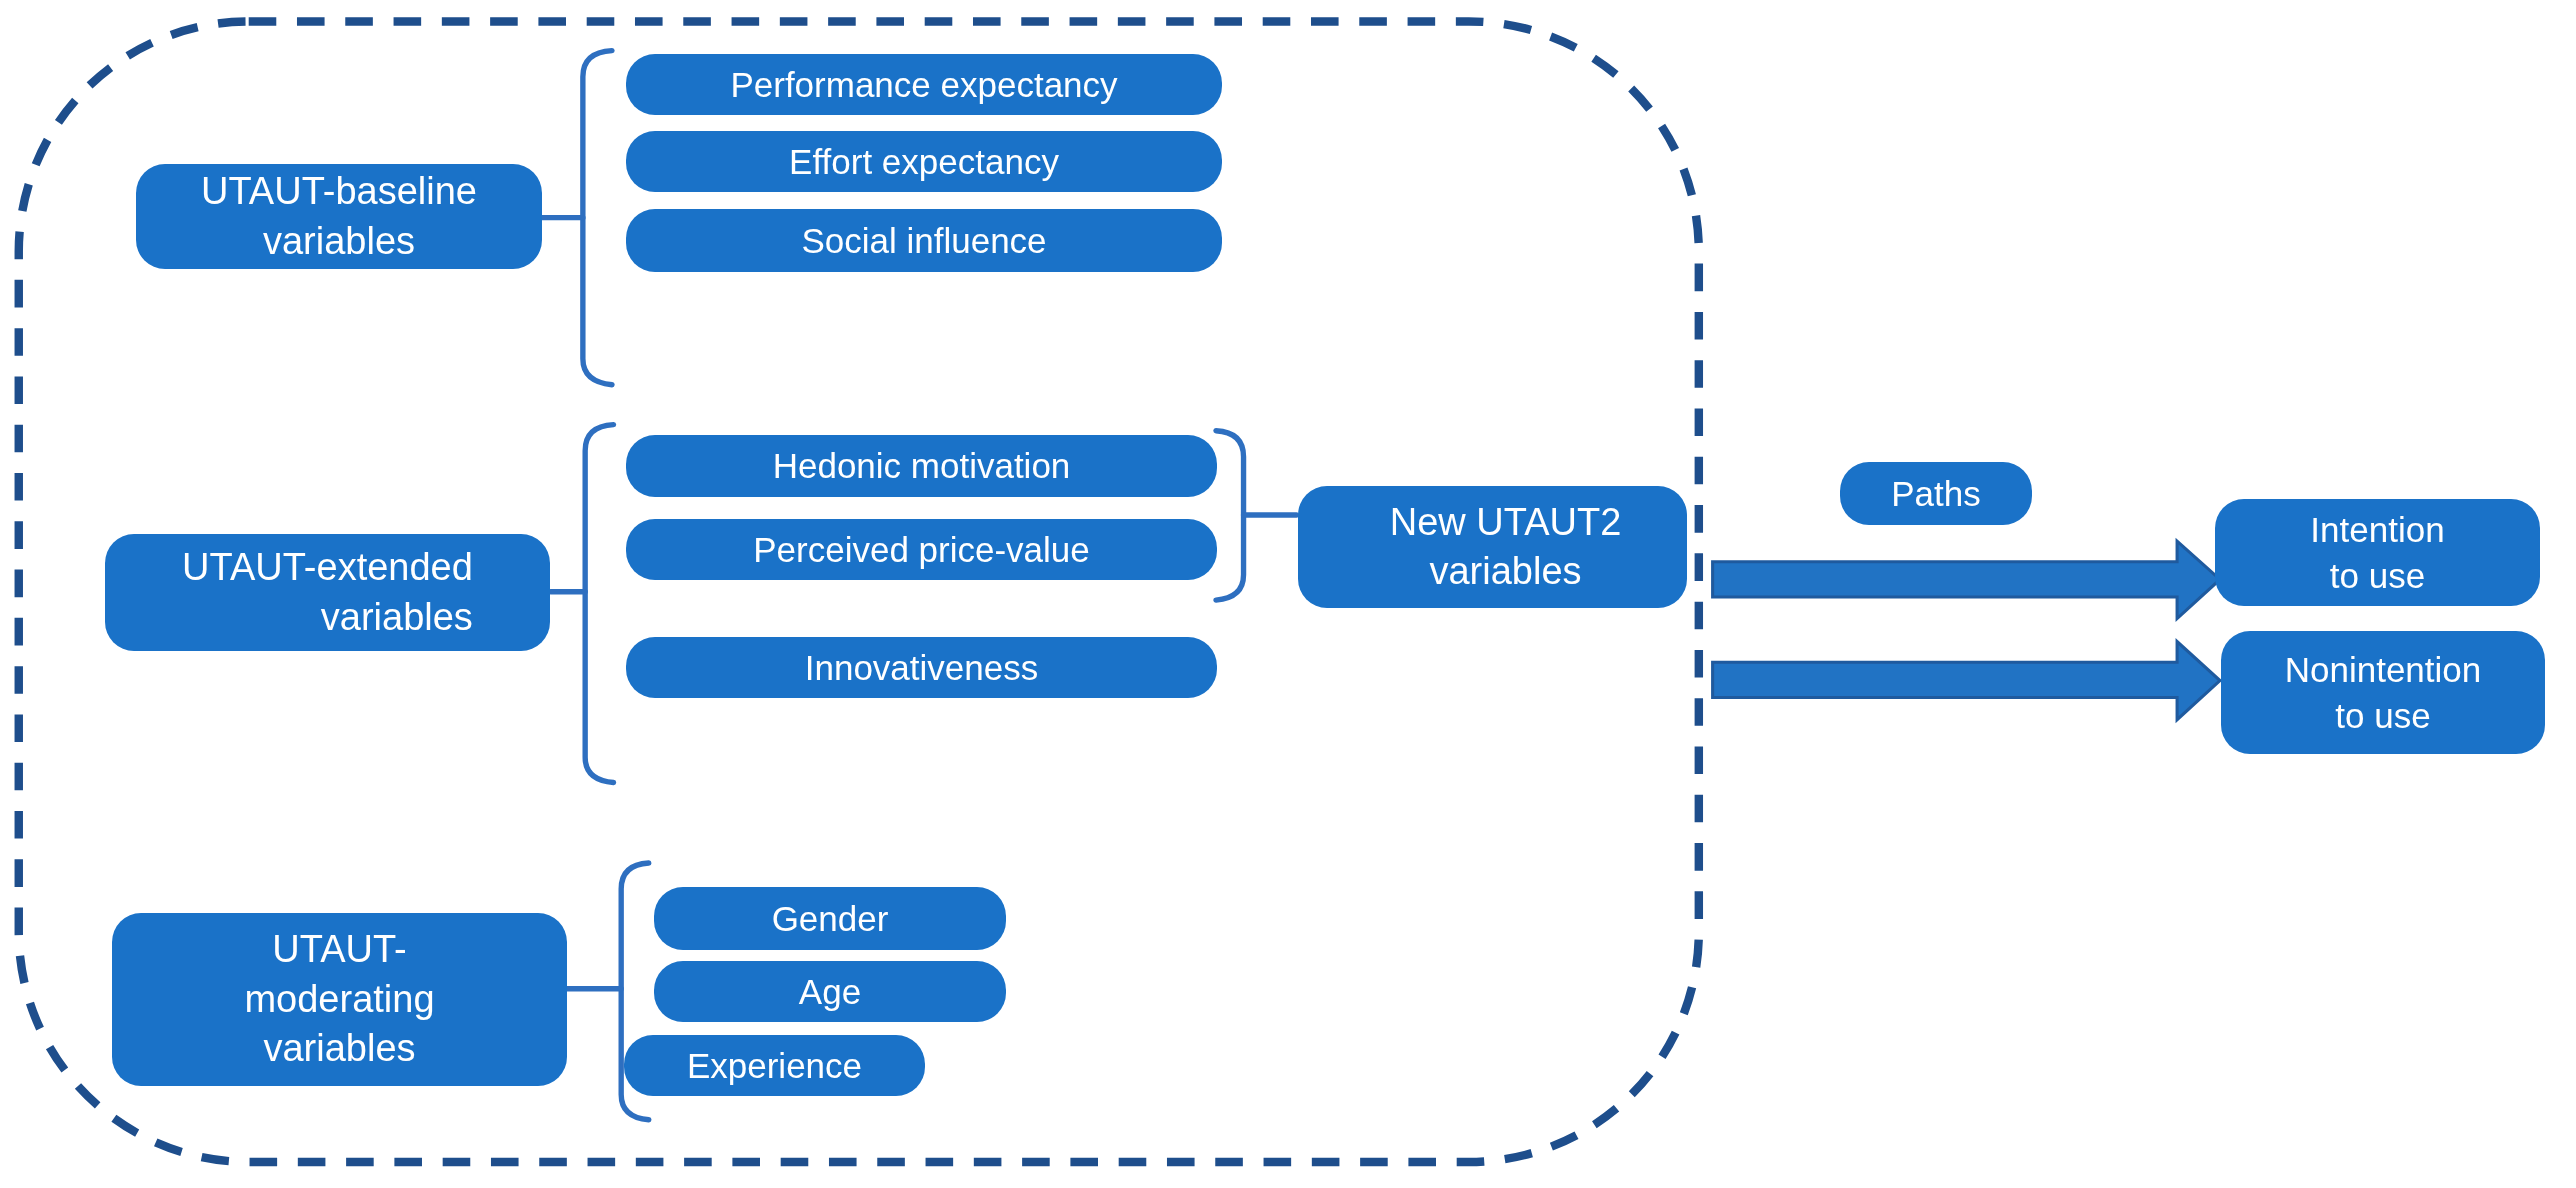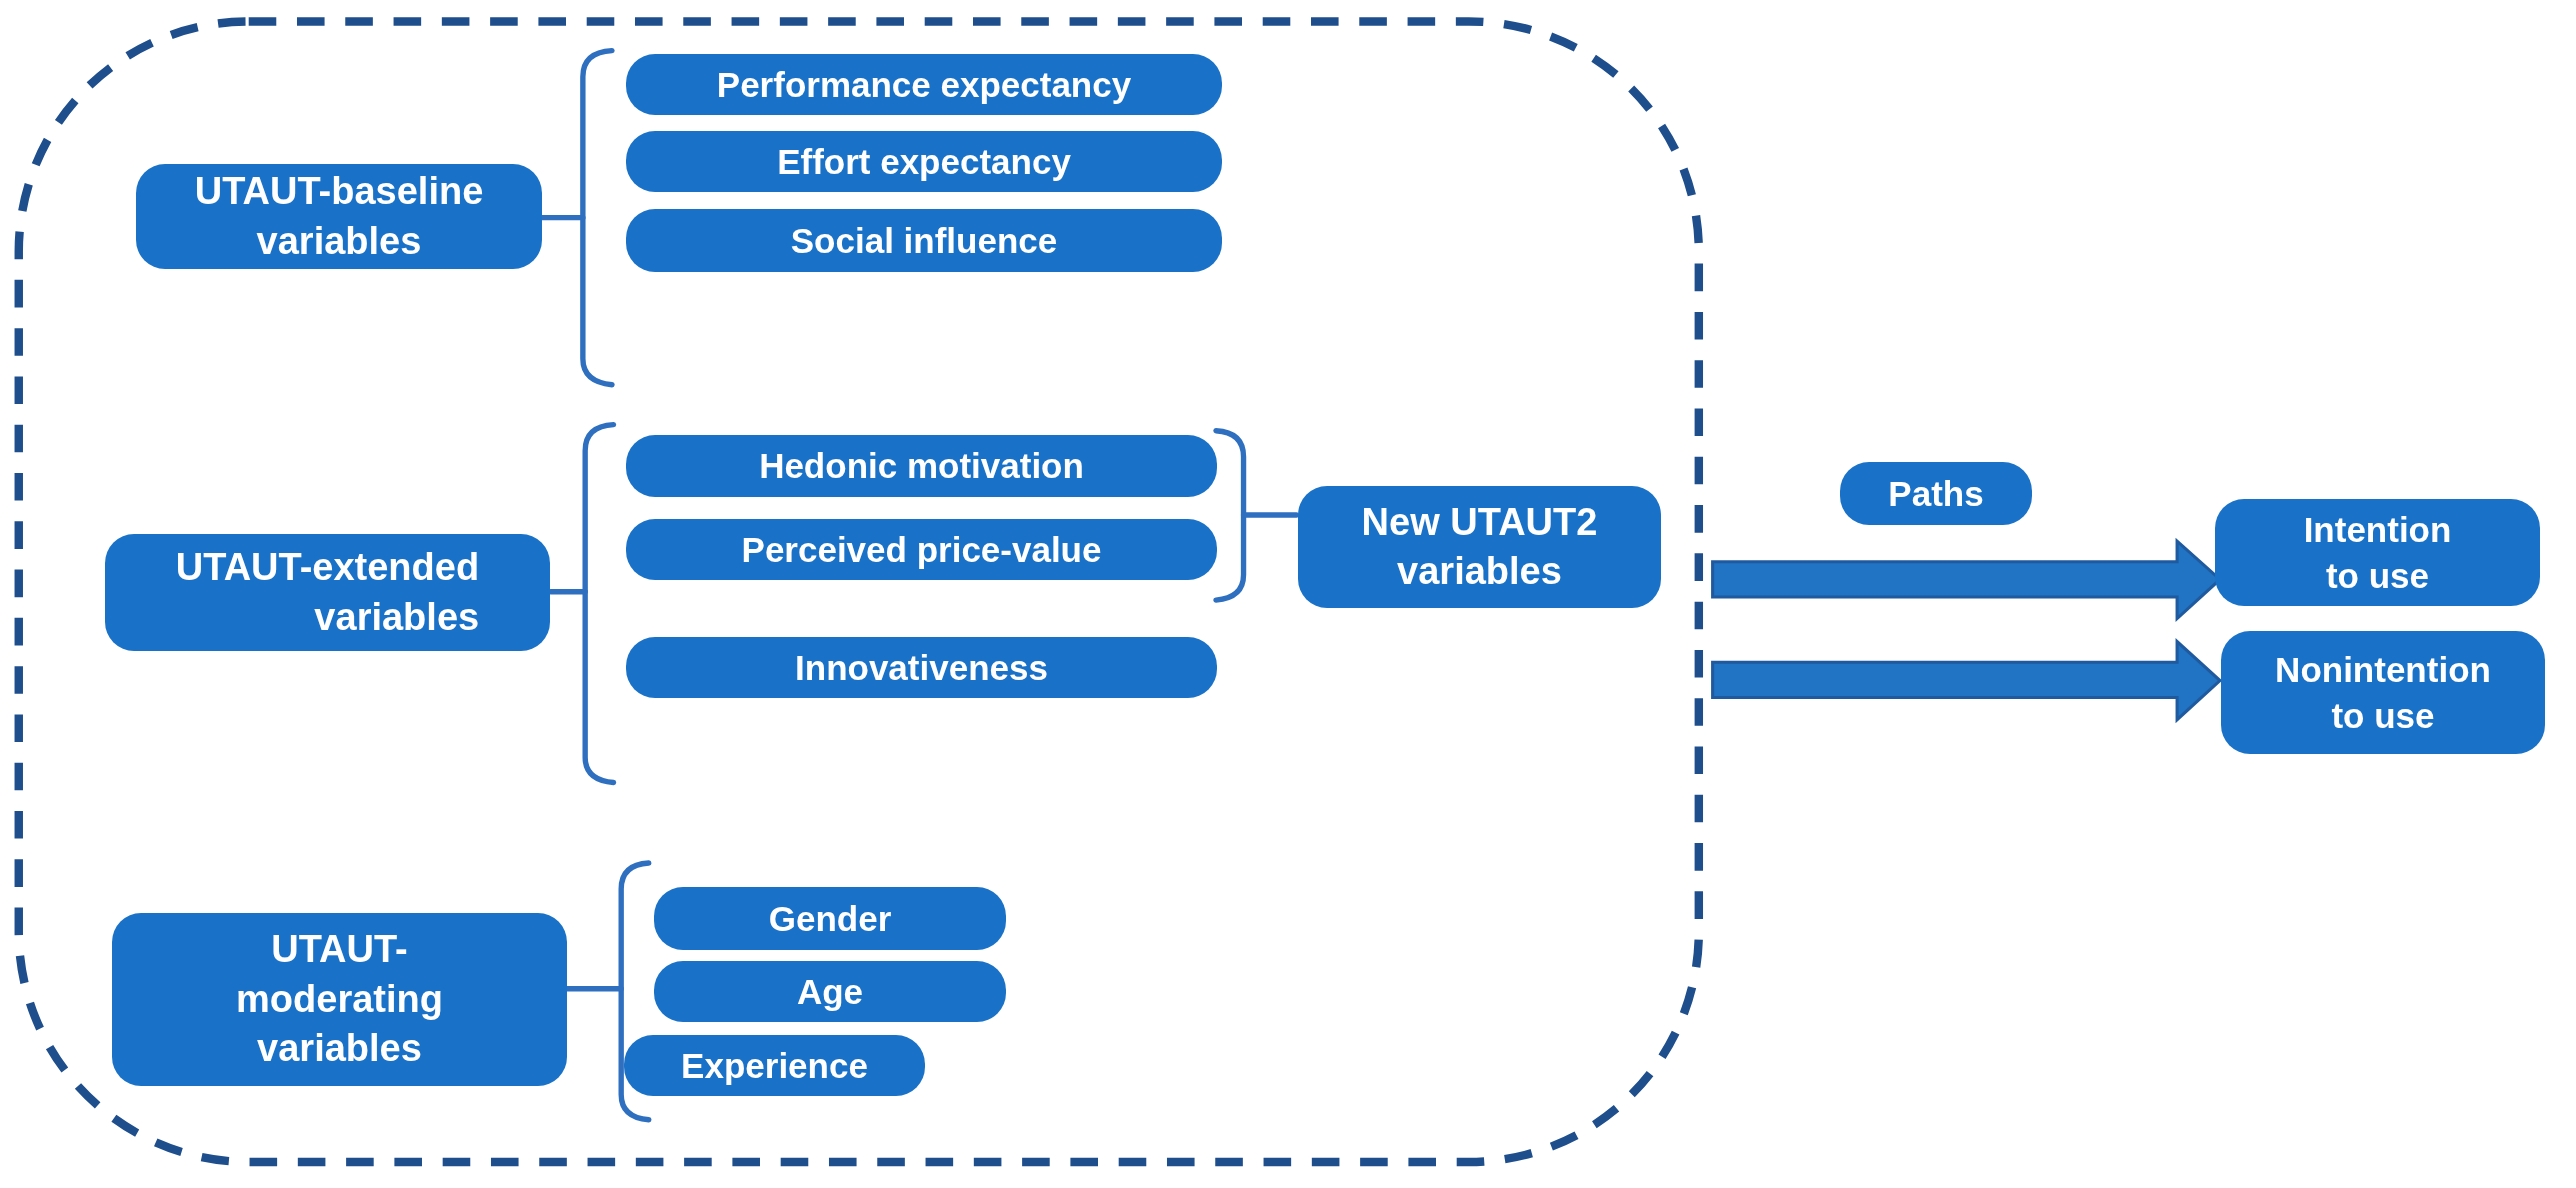--- a/index.html
+++ b/index.html
@@ -10,21 +10,21 @@
     font-family:"Liberation Sans", sans-serif;
     overflow:hidden;
   }
   #wires{position:absolute;left:0;top:0;width:2576px;height:1188px;}
   .node{
     position:absolute;
     background:#1a72c8;
     color:#ffffff;
     display:flex;align-items:center;justify-content:center;
     text-align:center;
-    font-weight:bold;
+    font-weight:normal;
     border-radius:29px;
   }
   .label{white-space:pre-line;line-height:1.3;}
   .fs-child{font-size:35px;}
   .fs-parent{font-size:38px;}
 </style>
 </head>
 <body>
 
 <div id="canvas">
@@ -66,21 +66,21 @@
   <div class="node fs-parent" style="left:105px;top:534px;width:445px;height:117px;text-align:right;">
     <span class="label">UTAUT-extended
 variables</span>
   </div>
   <div class="node fs-child" style="left:626px;top:435px;width:591px;height:62px;">
     <span class="label">Hedonic motivation</span>
   </div>
   <div class="node fs-child" style="left:626px;top:519px;width:591px;height:61px;">
     <span class="label">Perceived price-value</span>
   </div>
-  <div class="node fs-parent" style="left:1298px;top:486px;width:363px;height:122px;">
+  <div class="node fs-parent" style="left:1298px;top:486px;width:363px;height:122px;padding-left:26px;">
     <span class="label">New UTAUT2
 variables</span>
   </div>
   <div class="node fs-child" style="left:626px;top:637px;width:591px;height:61px;">
     <span class="label">Innovativeness</span>
   </div>
 
   <div class="node fs-parent" style="left:112px;top:913px;width:455px;height:173px;">
     <span class="label">UTAUT-
 moderating

